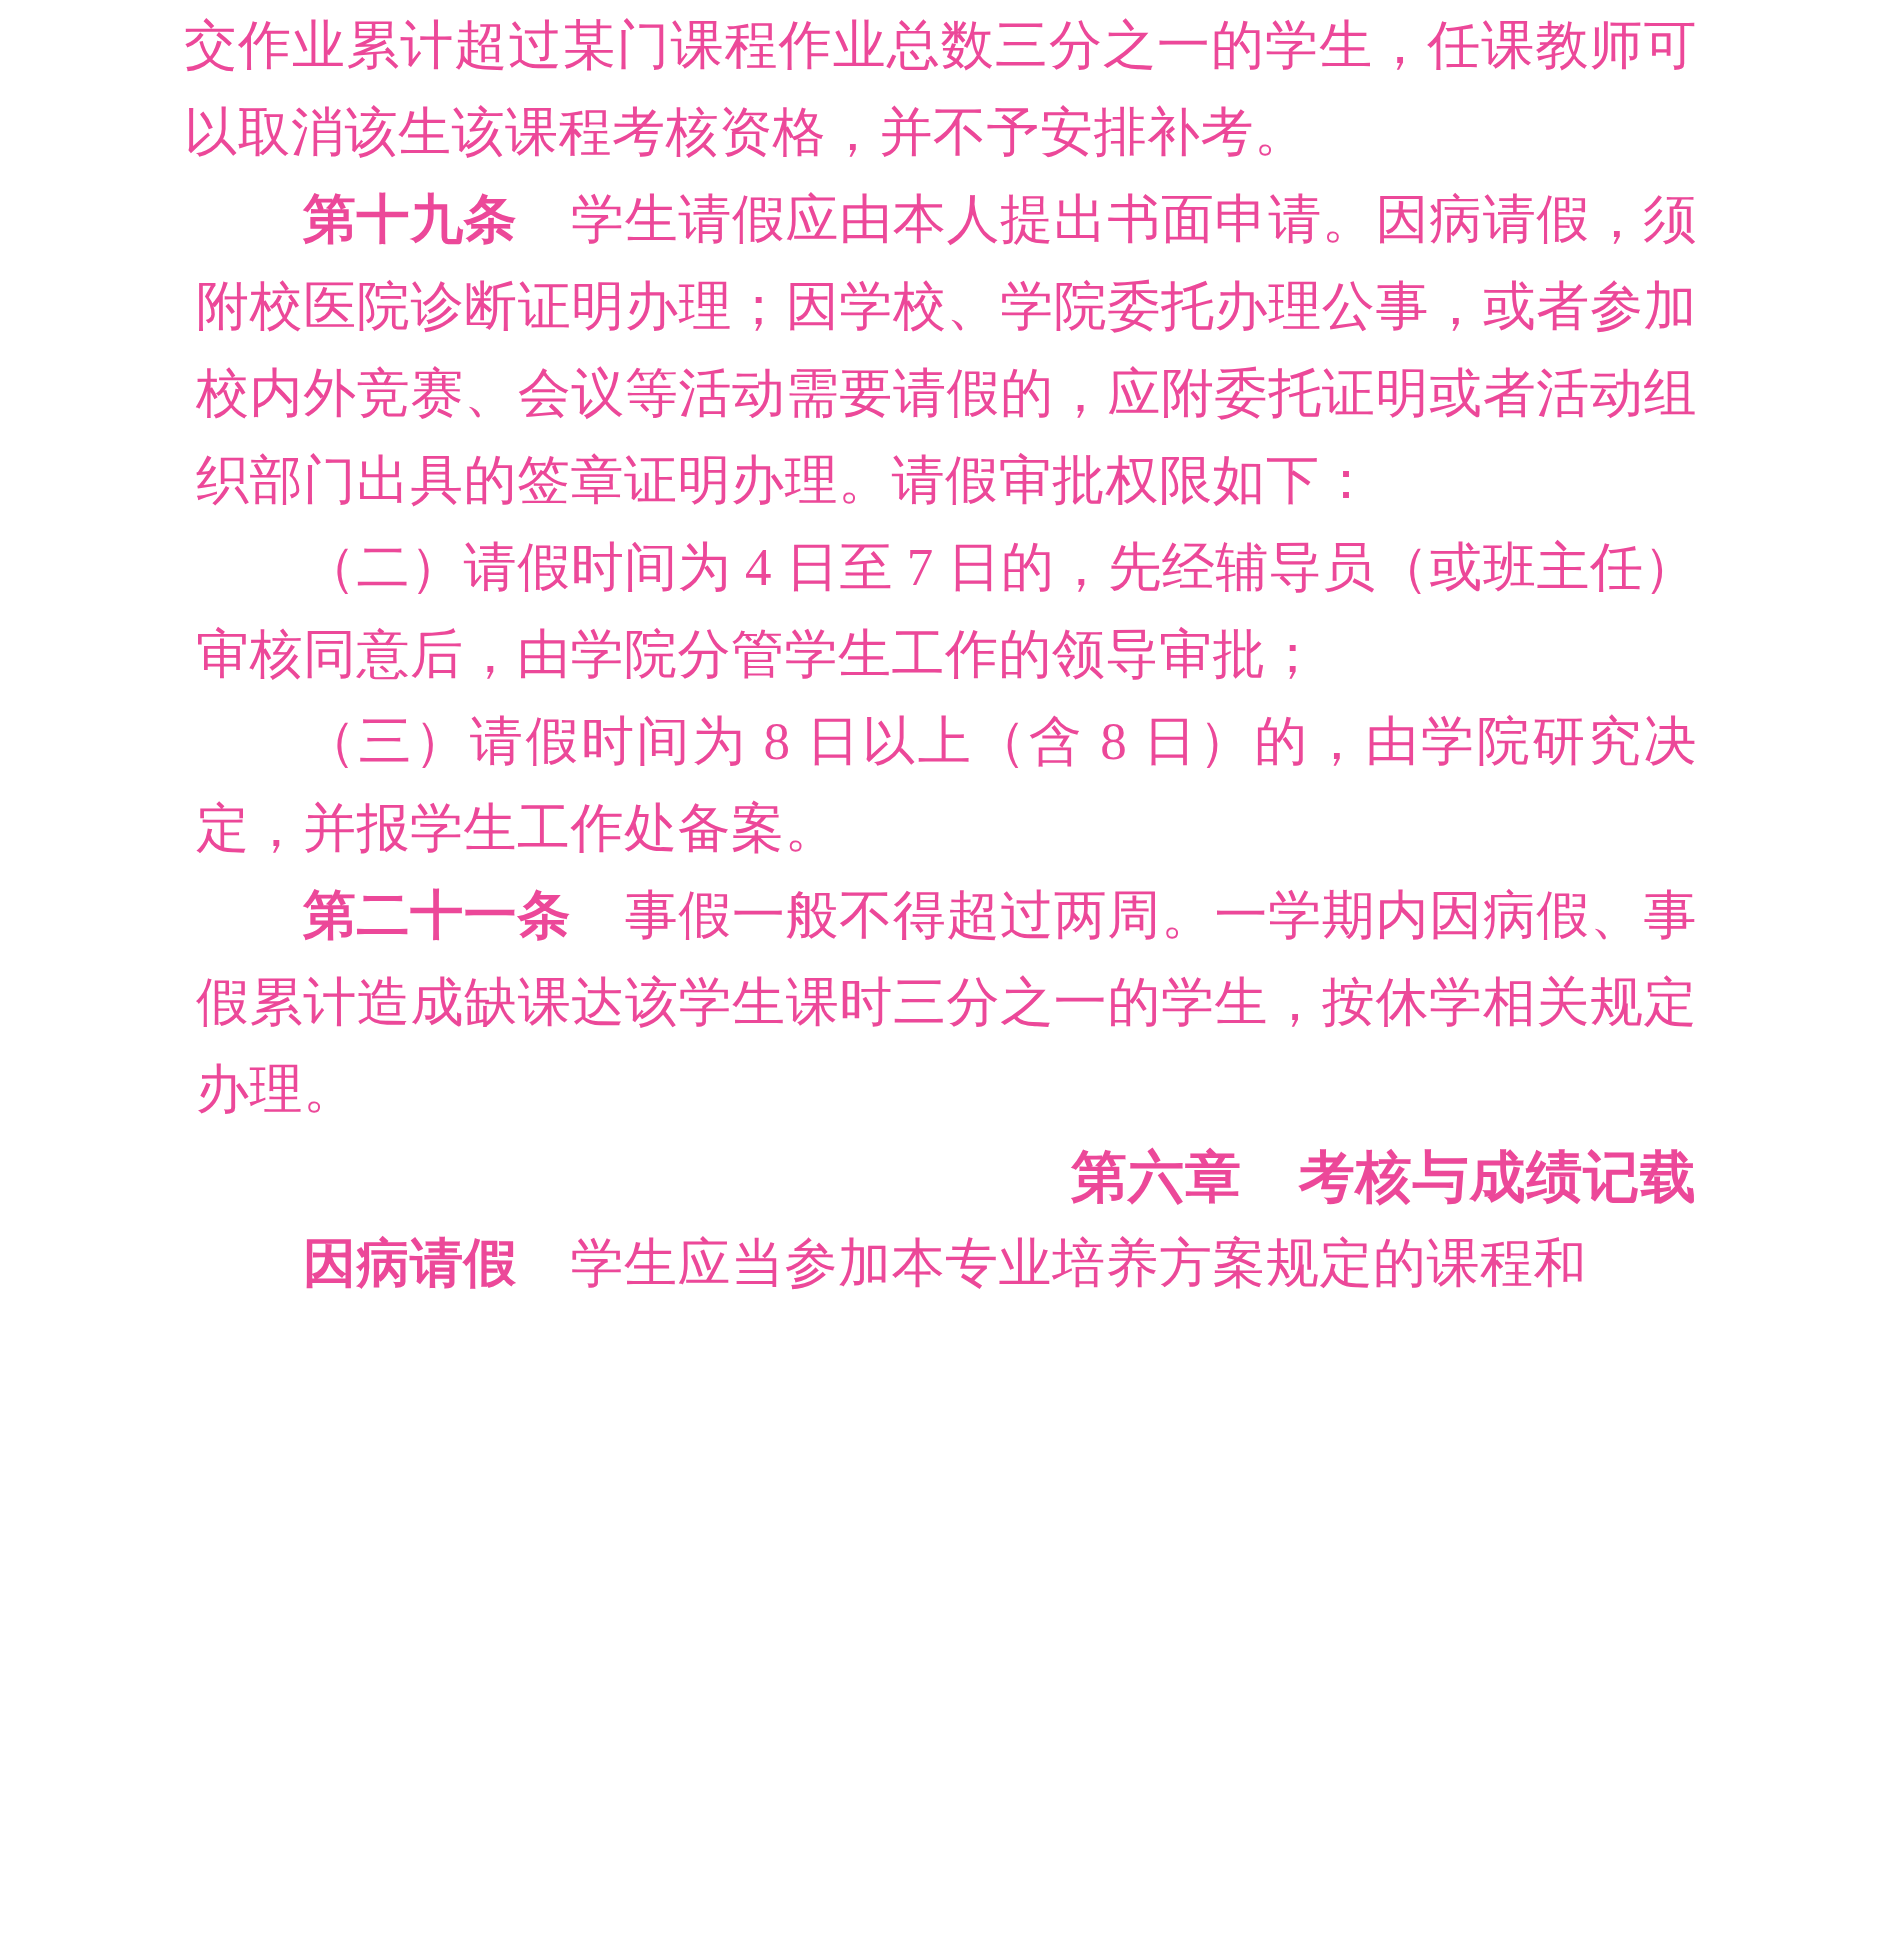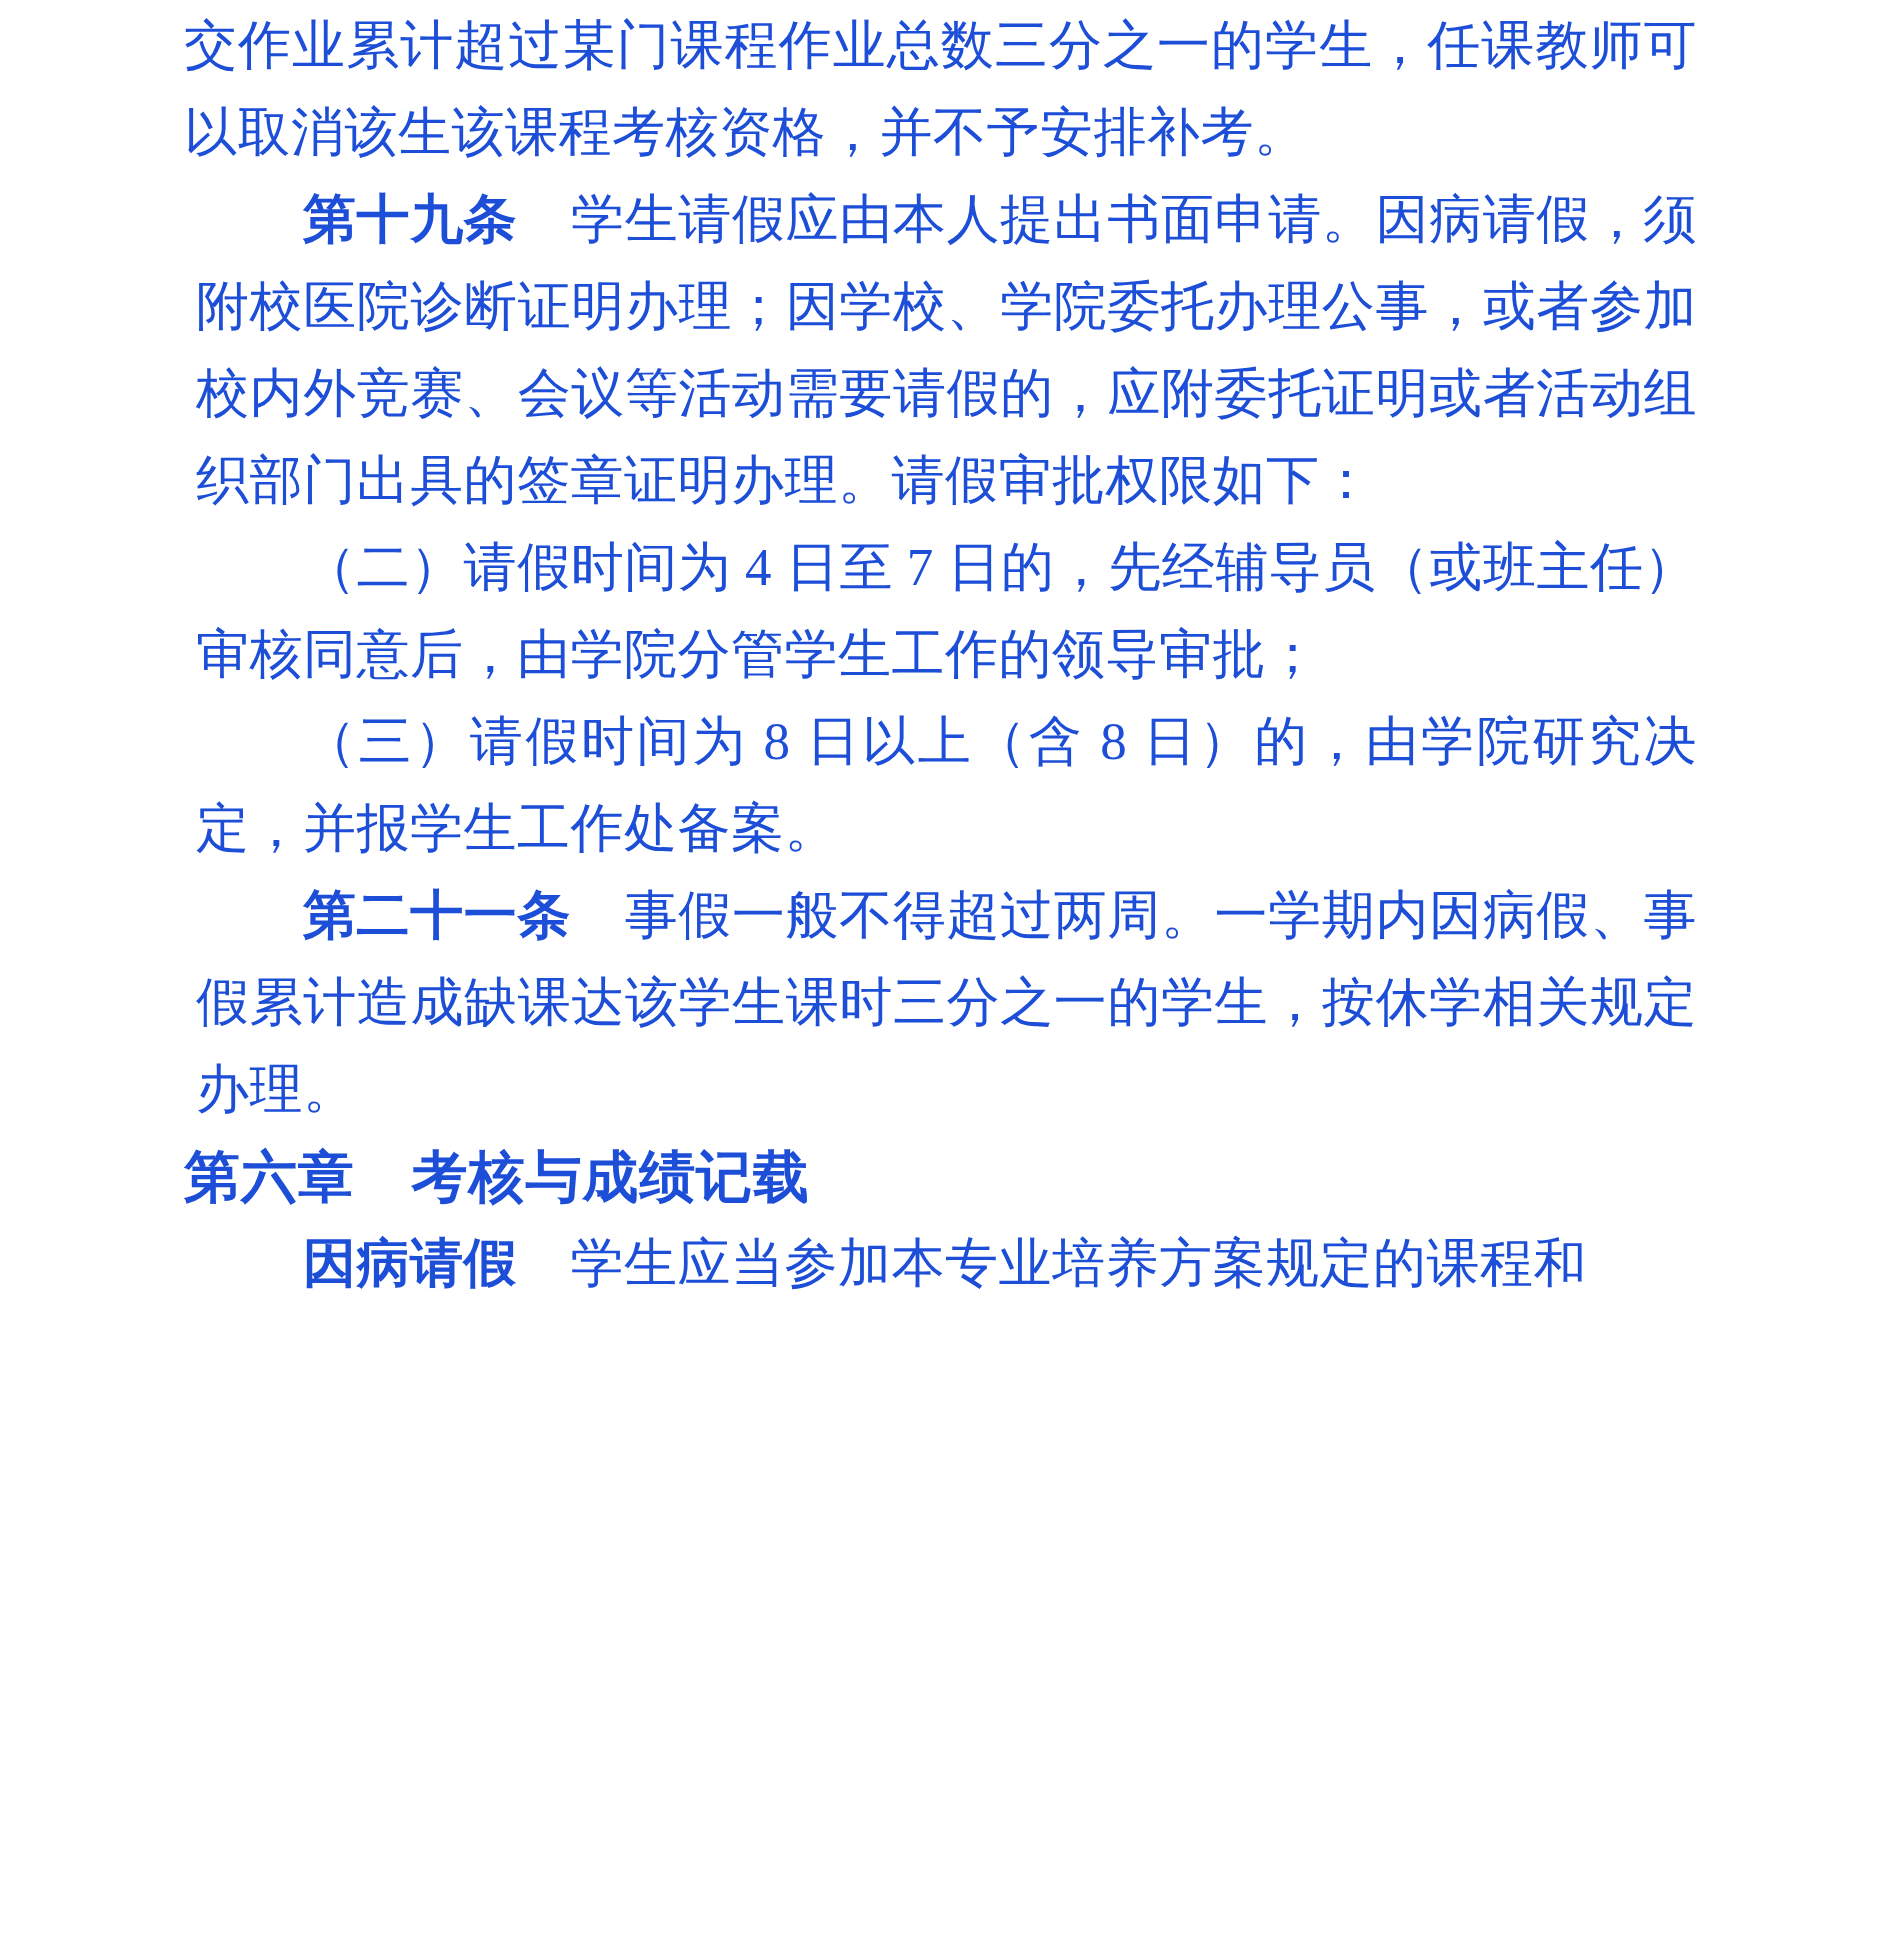--- a/index.html
+++ b/index.html
@@ -7,21 +7,21 @@
     padding: 0;
     background: #ffffff;
   }
   .page {
     position: relative;
     width: 1881px;
     height: 1497px;
     background: #ffffff;
     overflow: hidden;
     font-family: "Liberation Serif", serif;
-    color: #1d4ed8;
+    color: #ec4899;
   }
   .content {
     position: absolute;
     left: 184px;
     top: 1.8px;
     width: 1513px;
   }
   .para {
     margin: 0;
     padding: 0;
@@ -39,21 +39,21 @@
   }
   .lead {
     font-weight: bold;
   }
   .chapter {
     margin: 0;
     padding: 0;
     font-size: 56px;
     line-height: 87px;
     font-weight: bold;
-    text-align: left;
+    text-align: right;
     font-family: "Liberation Sans", sans-serif;
     letter-spacing: 0.9px;
   }
 </style>
 </head>
 <body>
 
 <div class="page">
   <div class="content">
 

